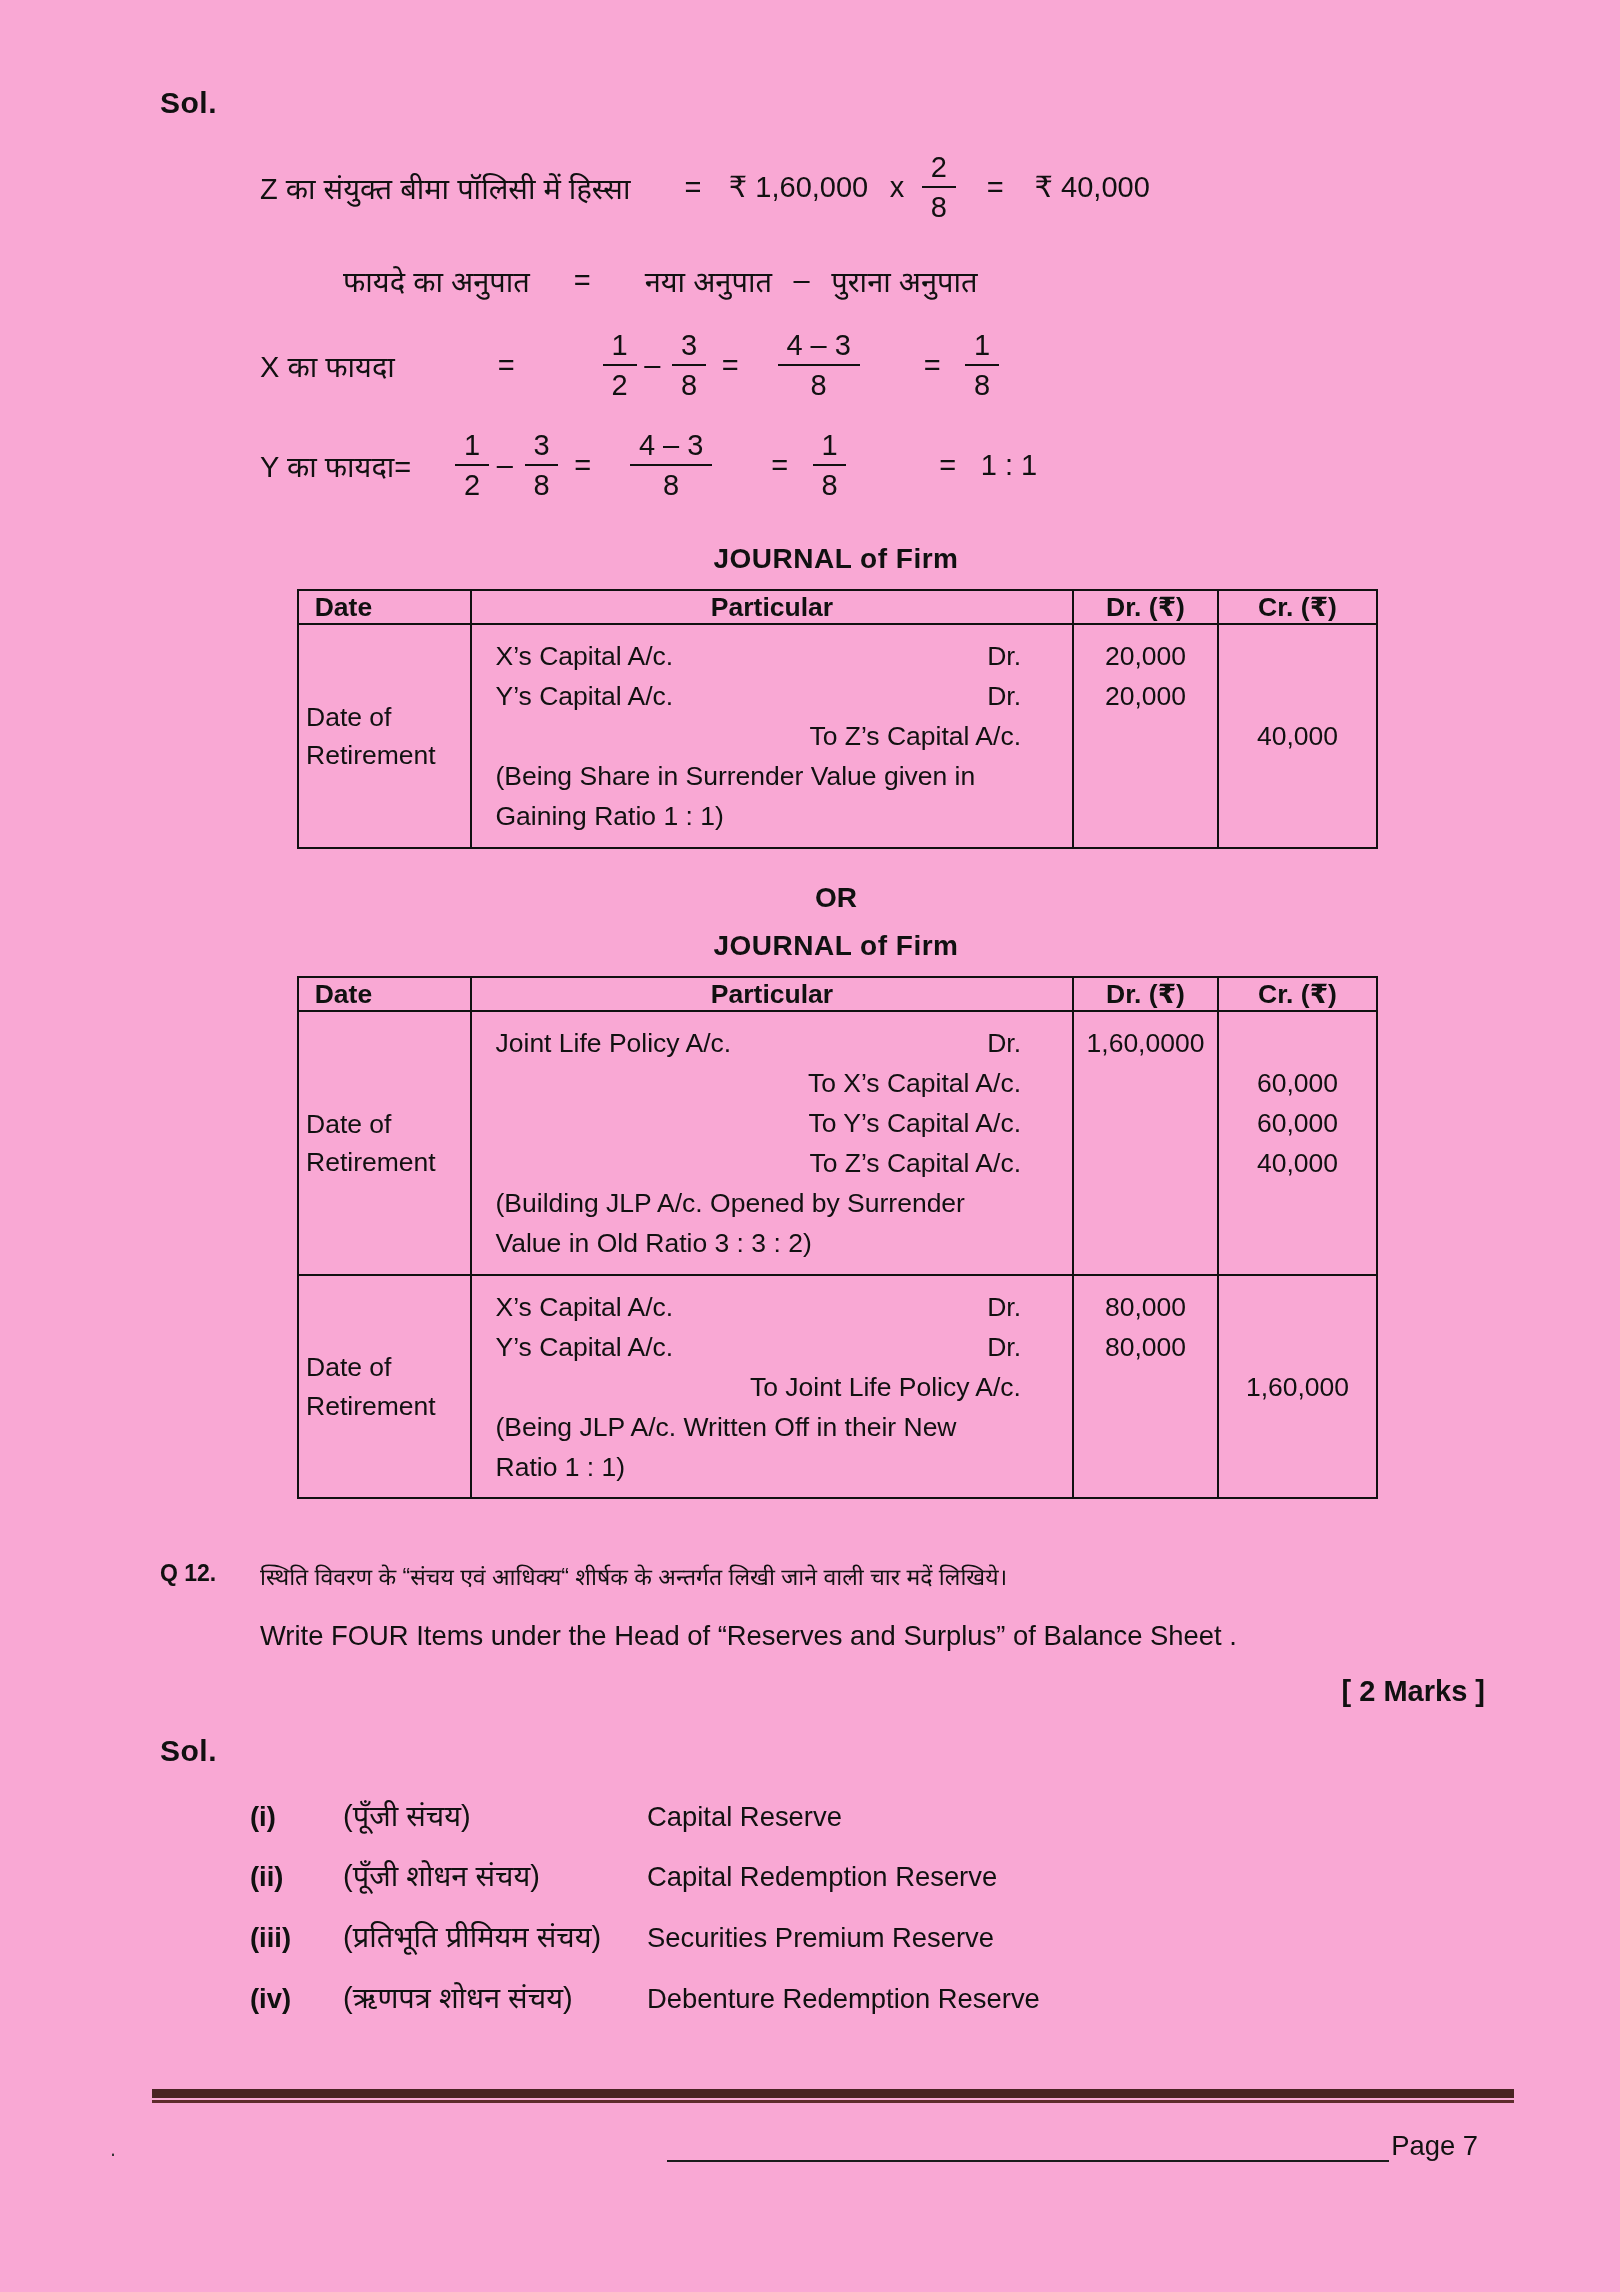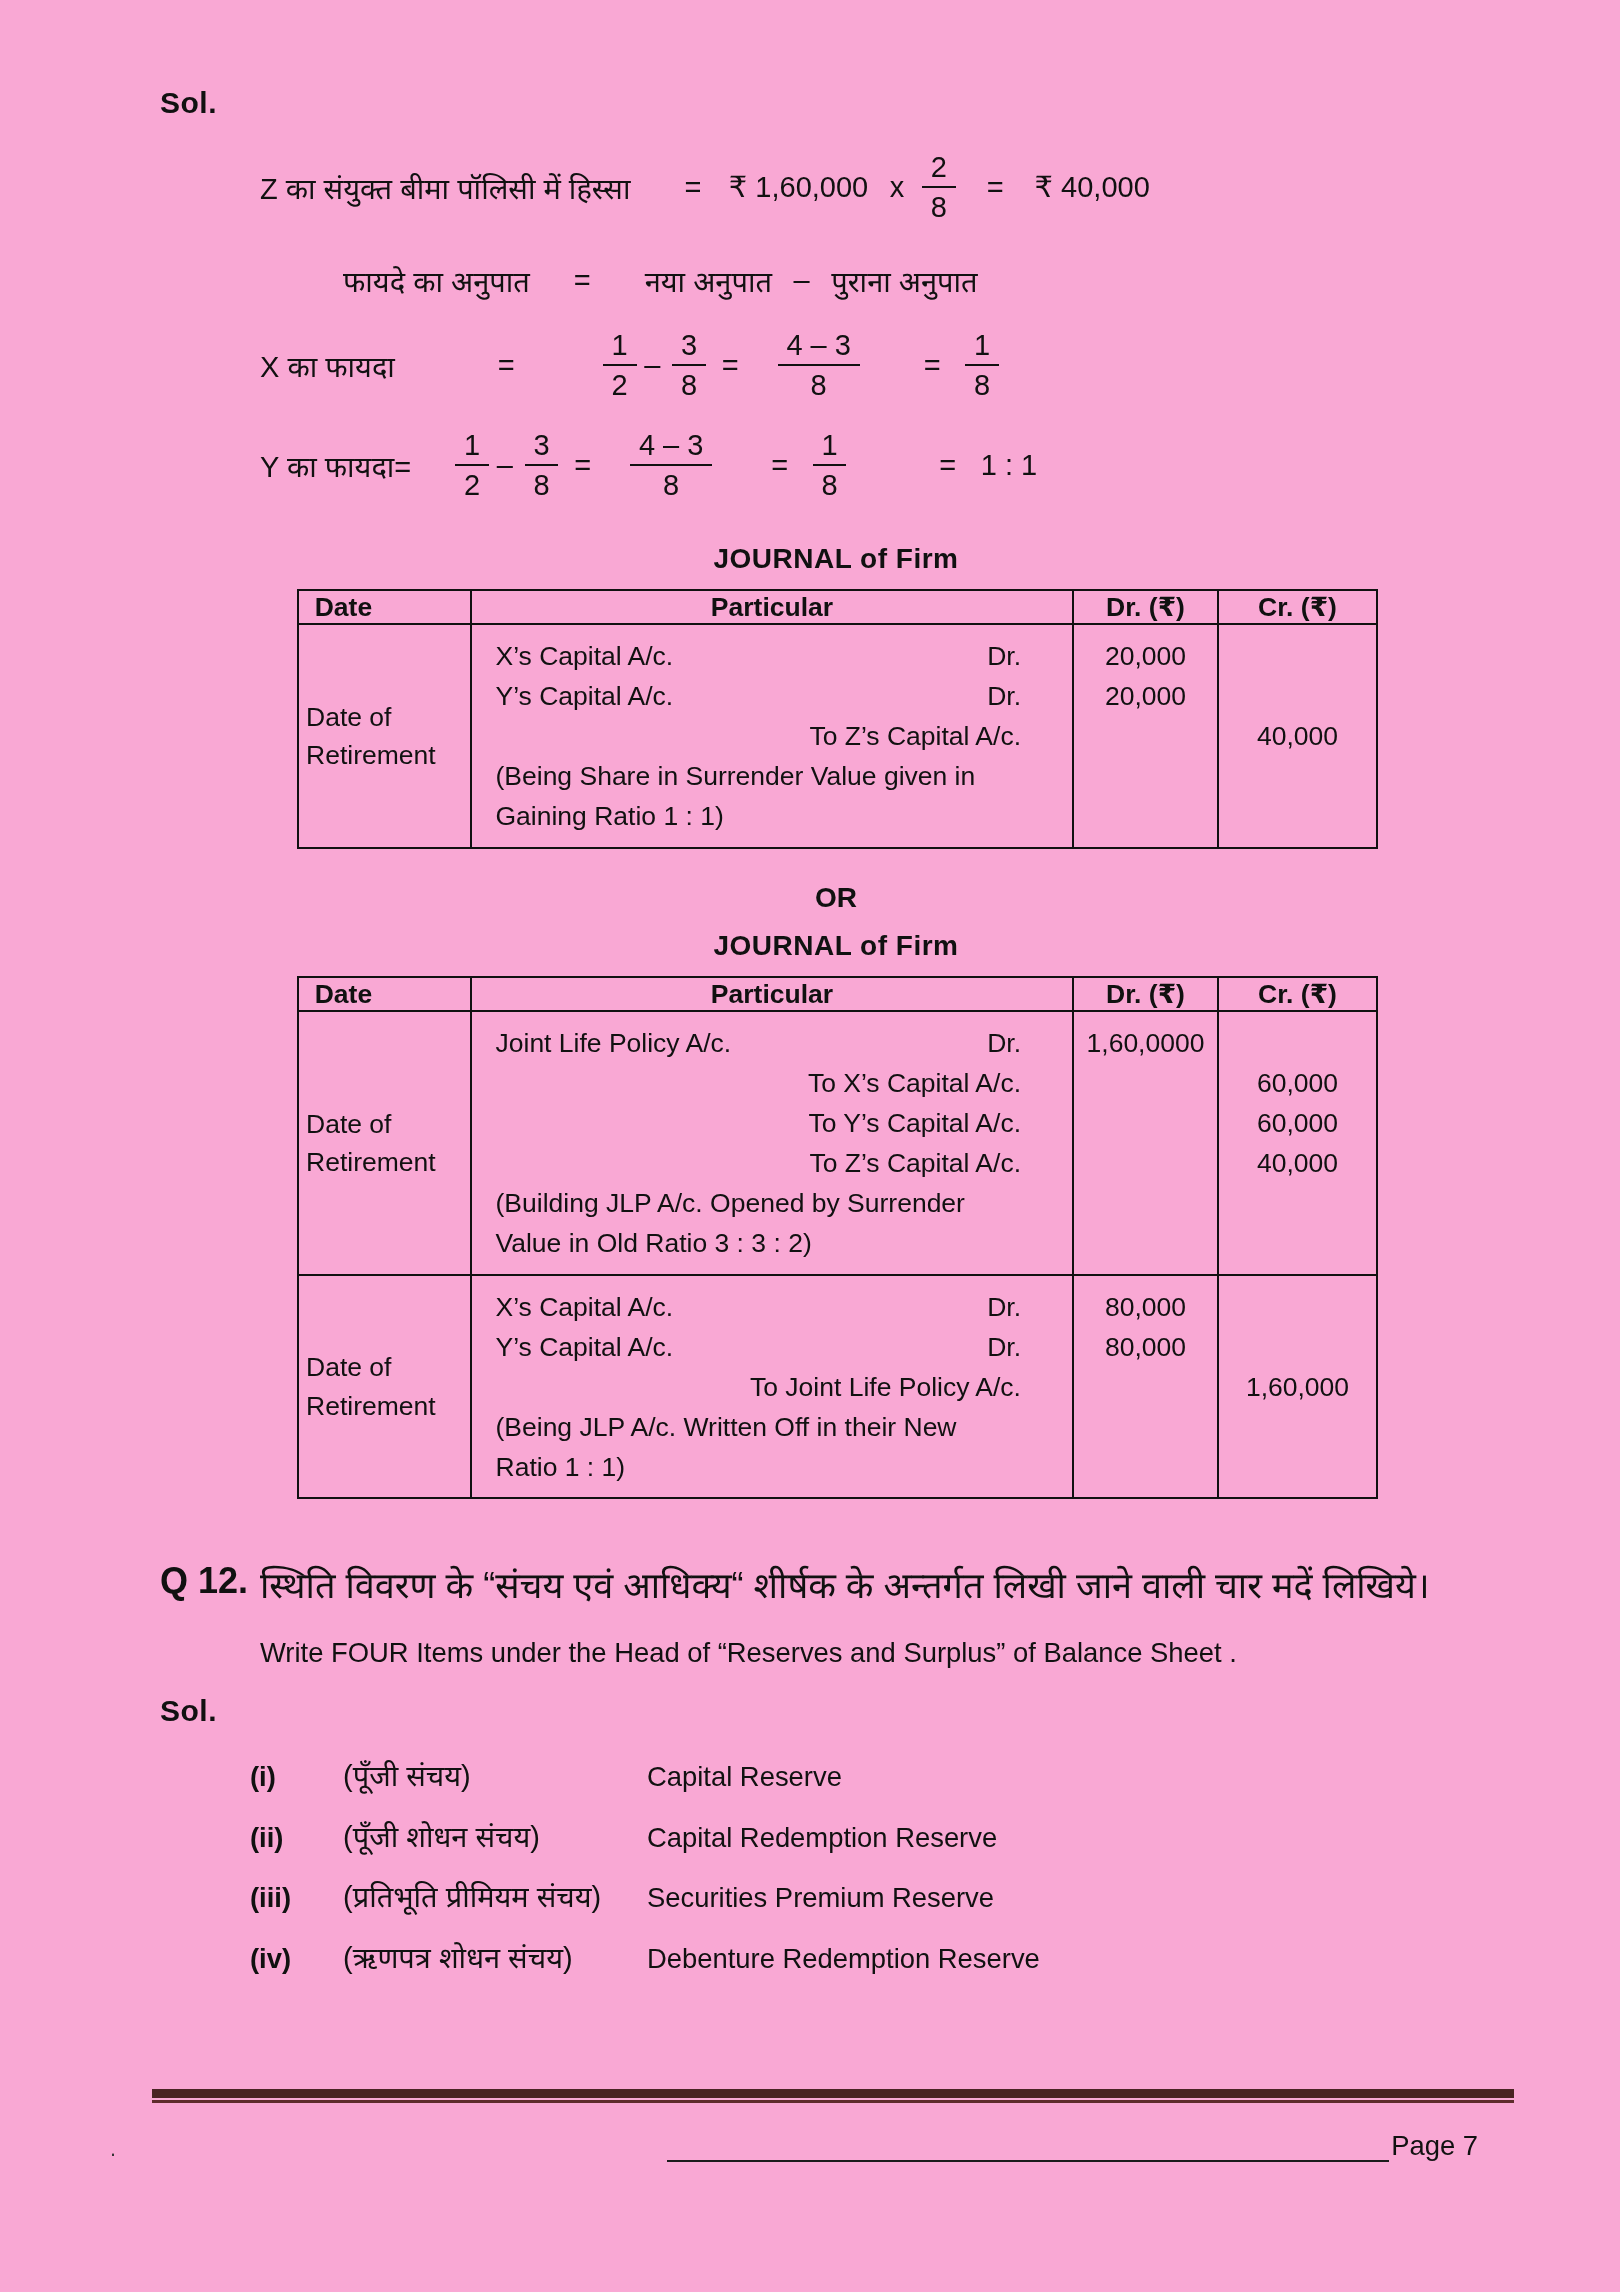--- a/index.html
+++ b/index.html
@@ -41,21 +41,21 @@
   th.h-cr   { width:159px; text-align:center; }
   td.c-date { font-weight:normal; line-height:1.45; }
   td.c-date .date-wrap { width:157px; margin:0 auto; }
   td.c-part { padding:10.8px 51px 10.8px 23.5px; }
   td.c-amt  { padding:10.8px 5.9px; text-align:center; }
   .pline { display:flex; justify-content:space-between; height:40px; line-height:40px; white-space:nowrap; overflow:visible; }
   .pline.indent { padding-left:43px;justify-content:flex-end; }
   .aline { height:40px; line-height:40px; white-space:nowrap; }
 
   
-  .question { display:flex; margin:61px 0 0 160px; font-size:36px; white-space:nowrap; }
+  .question { display:flex; margin:61px 0 0 160px; font-size:23px; white-space:nowrap; }
   .q-num { font-weight:bold; width:100px; flex:0 0 auto; }
   .q-english { margin:27.4px 0 0 260px; font-size:27.4px; }
   .q-marks { text-align:right; margin:23.5px 135px 0 0; font-size:29px; font-weight:bold; }
 
   
   .items { margin:29px 0 0 250px; display:grid; grid-template-columns:93px minmax(304px,max-content) auto; row-gap:21.6px; font-size:27.4px; line-height:39px; }
   .item-num { font-weight:bold; }
   .item-hindi { font-size:29px; white-space:nowrap; padding-right:29px; }
   .item-english { white-space:nowrap; }
 
@@ -298,20 +298,21 @@
         </tr>
       </tbody>
     </table>
   </div>
 
   <div class="question">
     <span class="q-num">Q 12.</span>
     <span class="q-hindi">स्थिति विवरण के “संचय एवं आधिक्य“  शीर्षक के अन्तर्गत लिखी जाने वाली चार मदें लिखिये।</span>
   </div>
   <div class="q-english">Write FOUR Items under the Head of “Reserves and Surplus” of Balance Sheet .</div>
+  <div class="q-marks">[ 2 Marks ]</div>
 
   <div class="sol-label-2">Sol.</div>
 
   <div class="items">
     <span class="item-num">(i)</span>
     <span class="item-hindi">(पूँजी संचय)</span>
     <span class="item-english">Capital Reserve</span>
 
     <span class="item-num">(ii)</span>
     <span class="item-hindi">(पूँजी शोधन संचय)</span>

